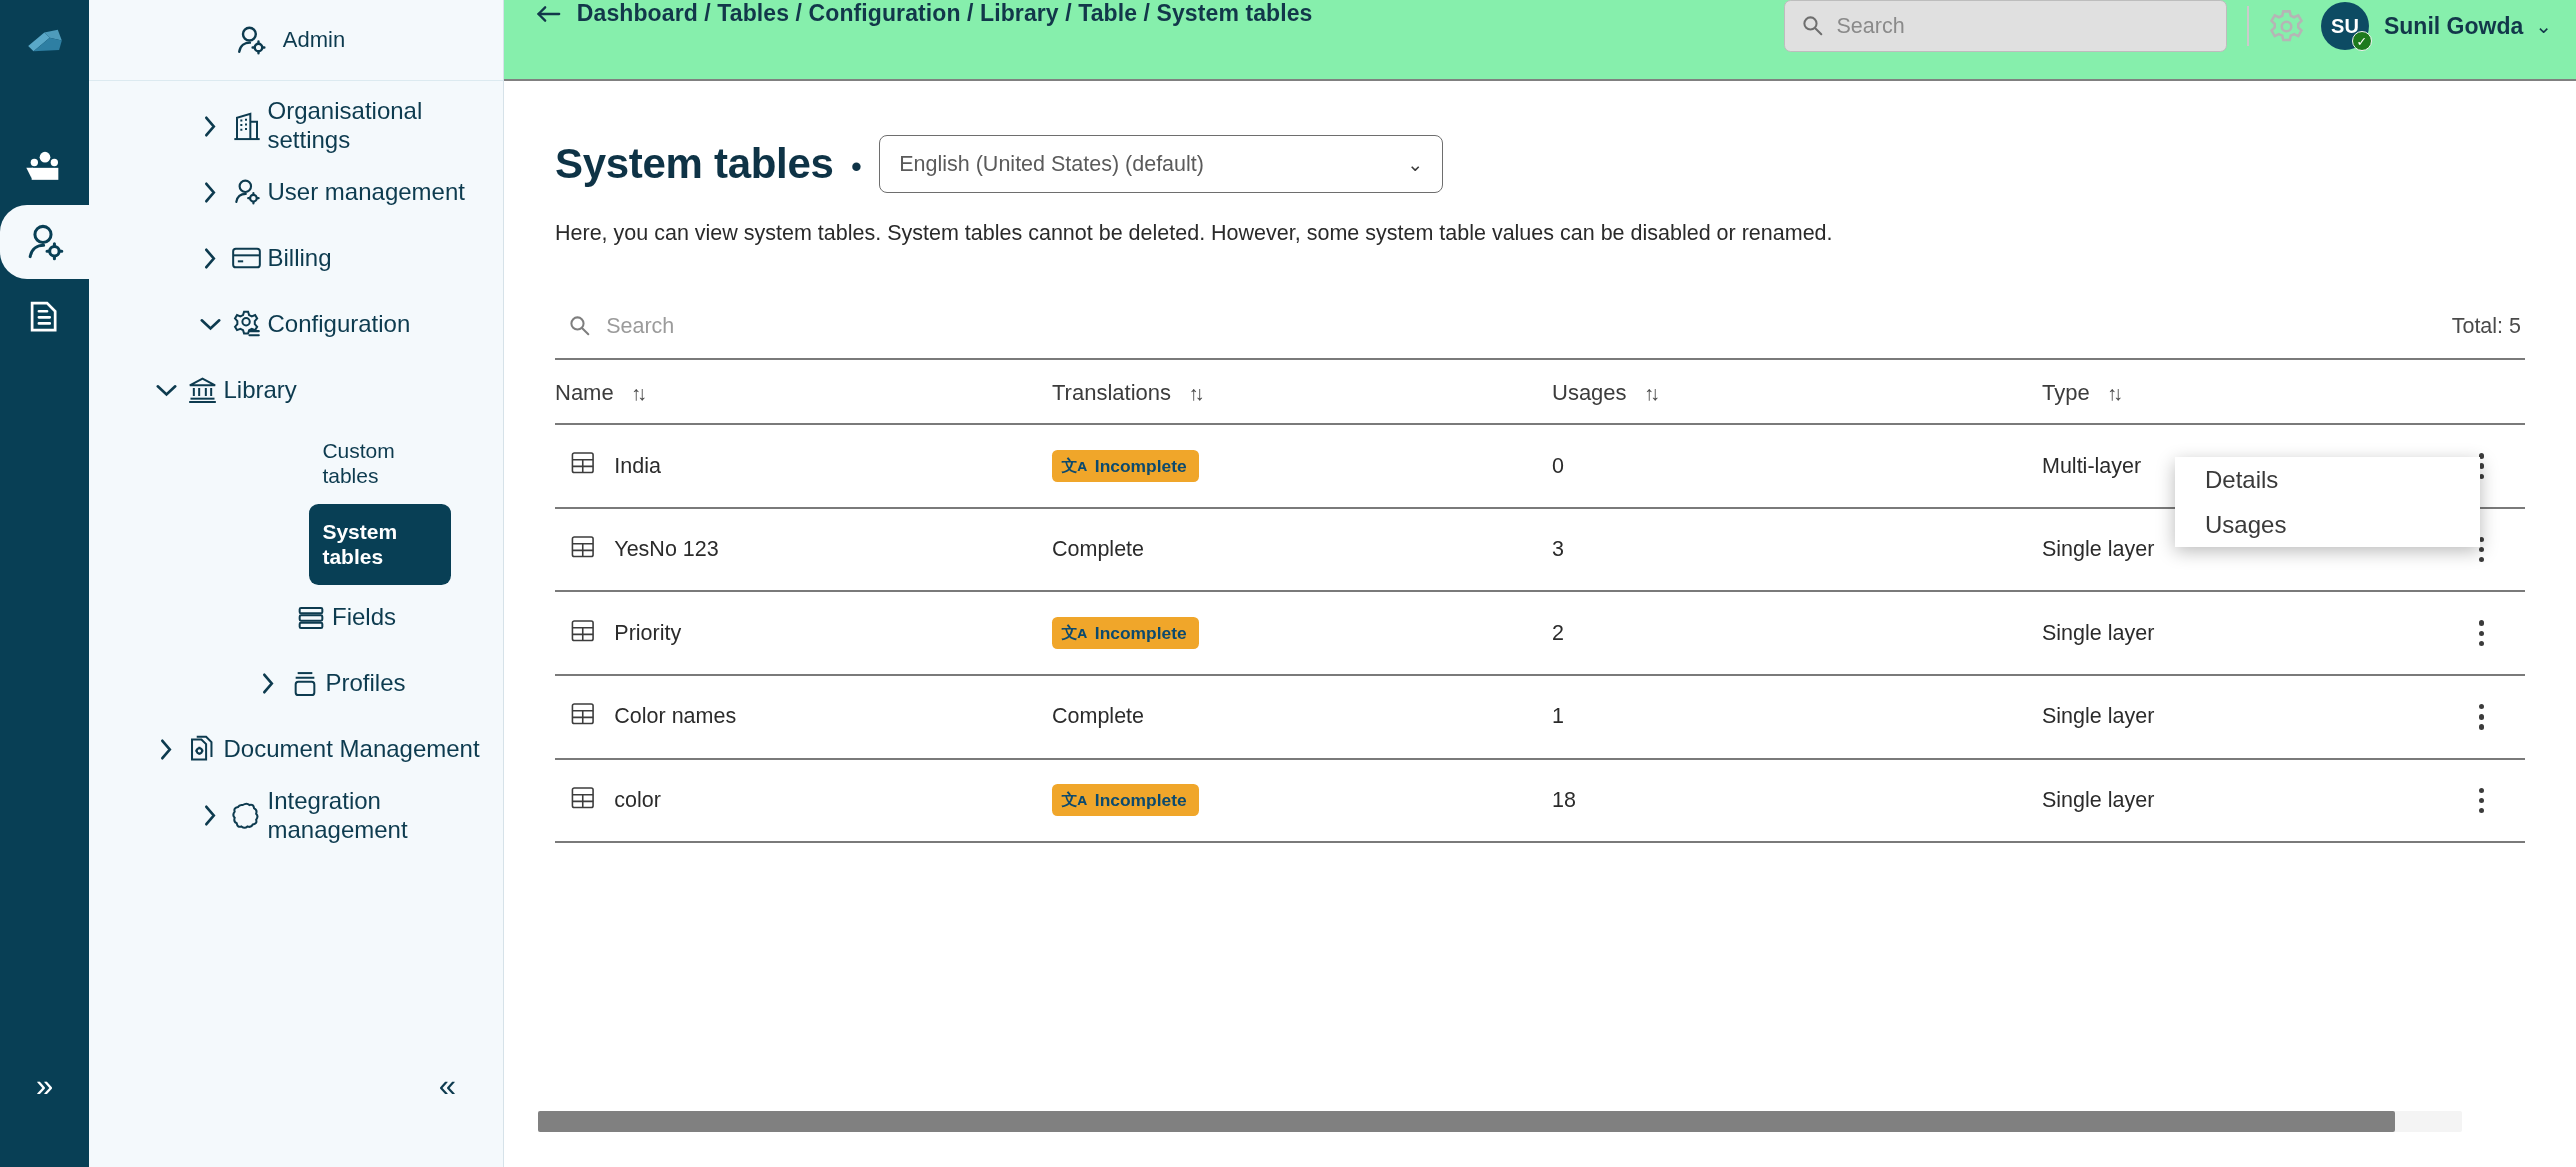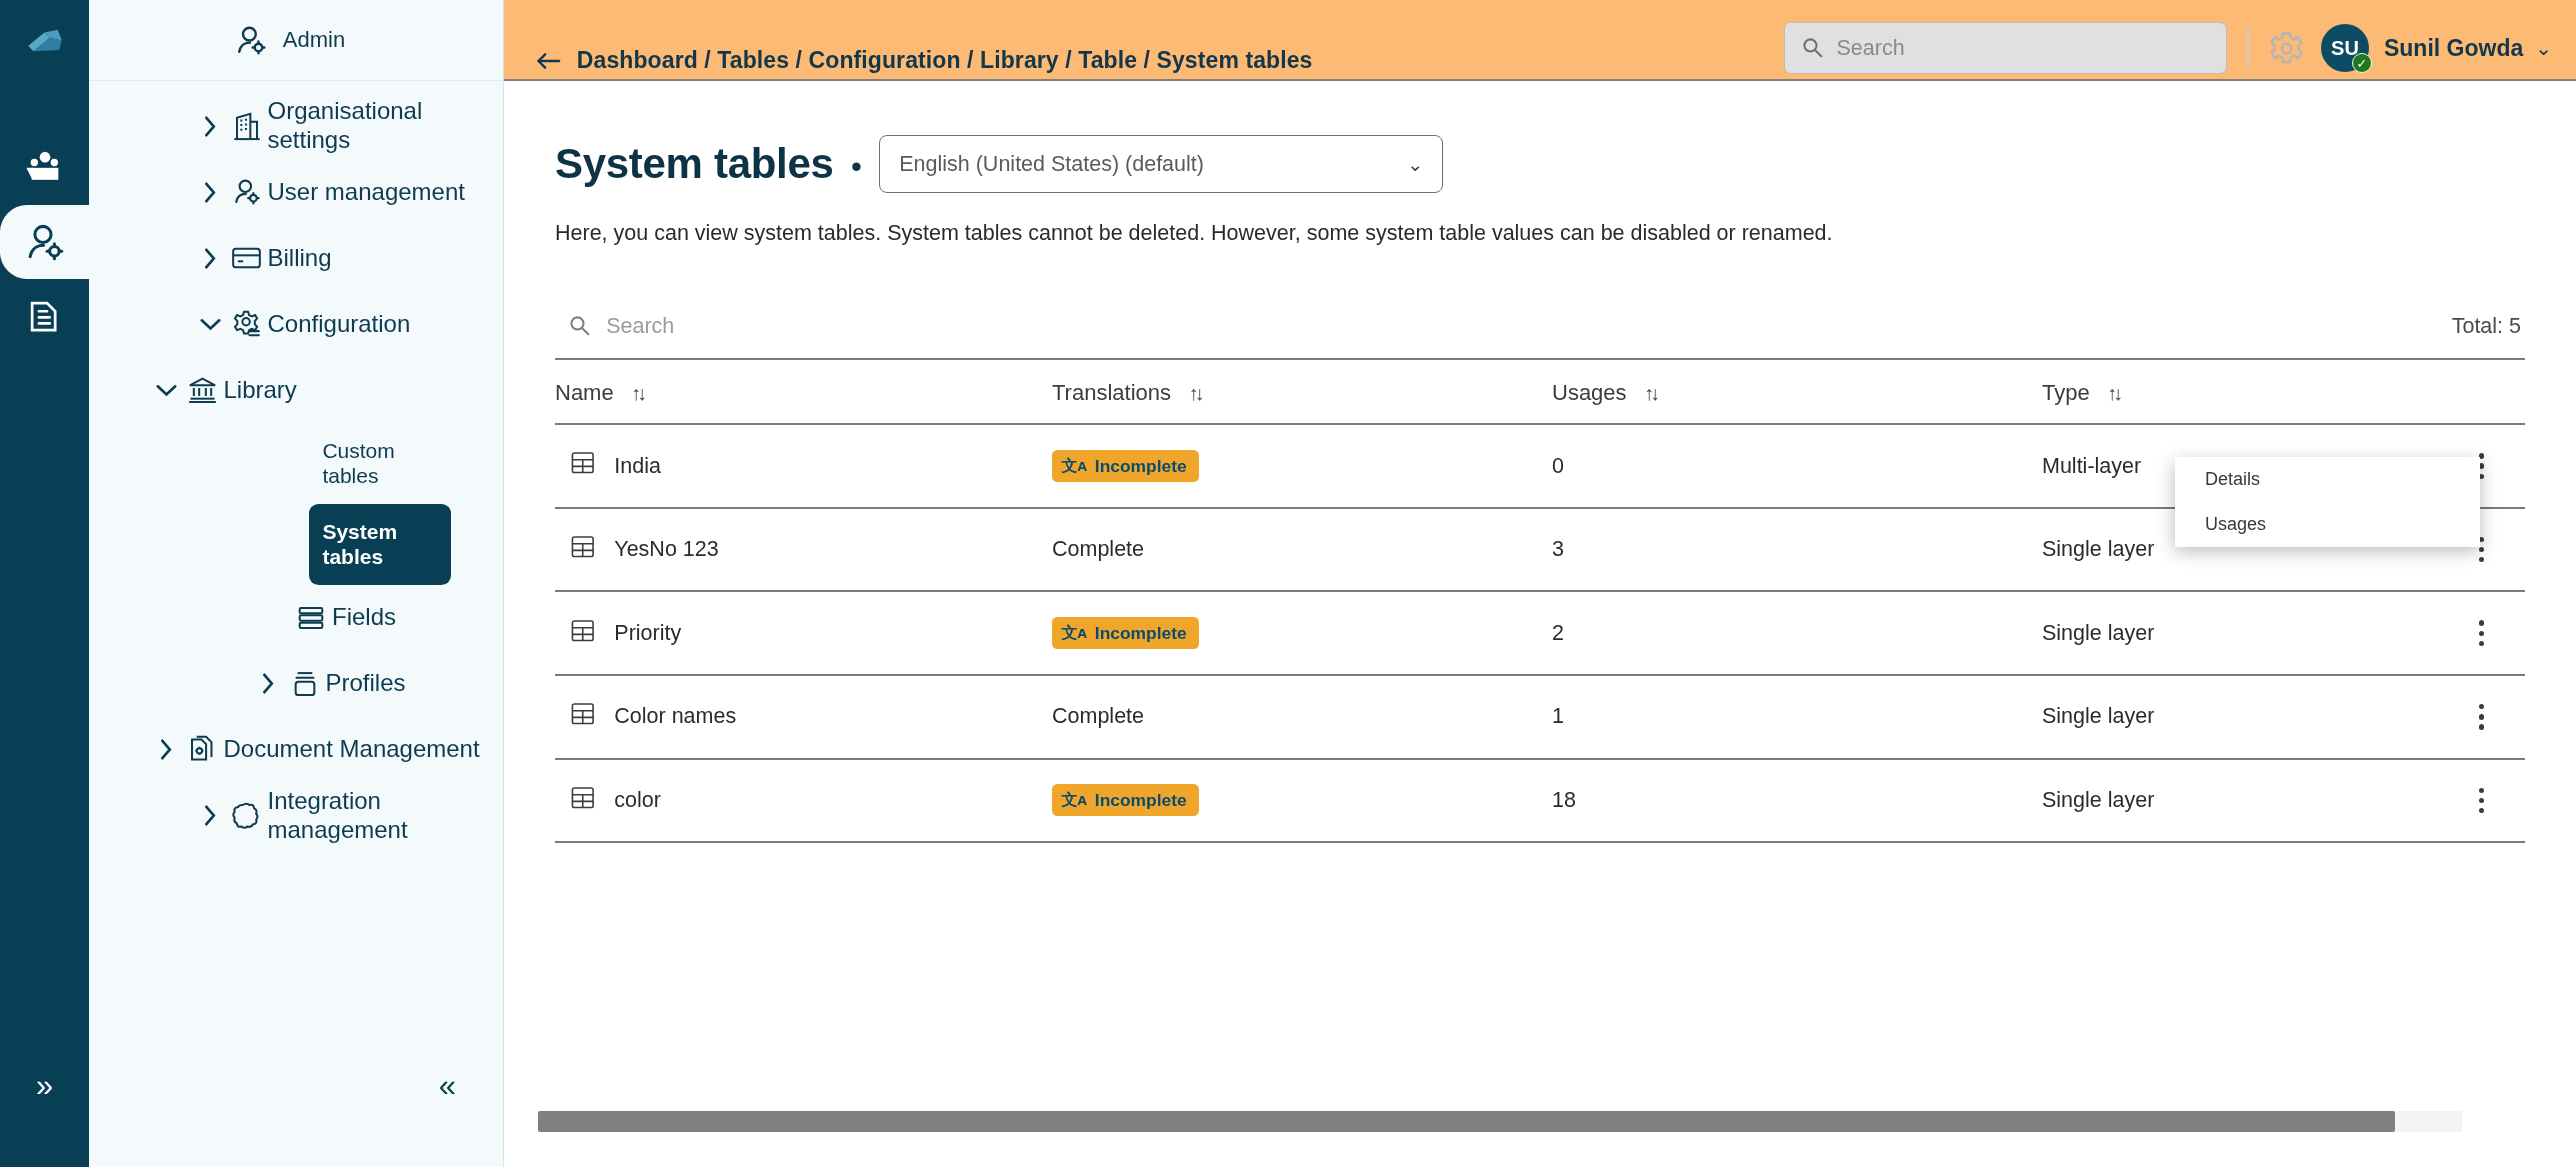--- a/index.html
+++ b/index.html
@@ -80,23 +80,23 @@
   .nav-collapse {
     position: absolute; bottom: 67px; right: 47px;
     color: #0D3B4F; font-size: 31px; line-height: 1; cursor: pointer;
   }
 
   
   .main { flex: 1 1 auto; height: 1168px; display: flex; flex-direction: column; background: #ffffff; min-width: 0; }
 
   .topbar {
     height: 81px; flex: 0 0 81px;
-    background: #fdba74;
+    background: #86efac;
     border-bottom: 2px solid #808080;
-    display: flex; align-items: flex-end;
+    display: flex; align-items: flex-start;
     padding: 0 20px 5px 31px;
   }
   .crumb { display: flex; align-items: center; gap: 14.8px; cursor: pointer; }
   .crumb .back { color: #0D3B4F; font-size: 28px; line-height: 1; display:flex; }
   .crumb .ctext { font-size: 23px; color: #12374A; font-weight: 600; letter-spacing: 0.1px;}
   .topbar-right { margin-left: auto; display: flex; align-items: center; gap: 0; }
   .searchbox {
     width: 443px; height: 52px; background: #E0E0E0;
     border: 0.7px solid #BDBDBD; border-radius: 6.7px;
     display: flex; align-items: center; gap: 12px; padding: 0 16px;
@@ -183,21 +183,21 @@
     position: absolute;
     left: 1671px; top: 376px;
     width: 305px; height: 90px;
     background: #ffffff;
     box-shadow: 0 5.4px 17.4px rgba(0,0,0,.28);
     z-index: 40;
     padding: 0;
   }
   .ctx-item {
     height: 45px; display: flex; align-items: center;
-    padding-left: 30px; font-size: 18px; color: #3A3A3A;
+    padding-left: 30px; font-size: 24px; color: #3A3A3A;
     cursor: pointer;
   }
 
   
   .hscroll {
     position: absolute; left: 34px; right: 114px; bottom: 36px;
     height: 21.5px; background: #F4F4F4; border-radius: 2px;
   }
   .hscroll .thumb { height: 21.5px; width: 96.5%; background: #808080; border-radius: 2px; cursor: grab;}
 </style>

